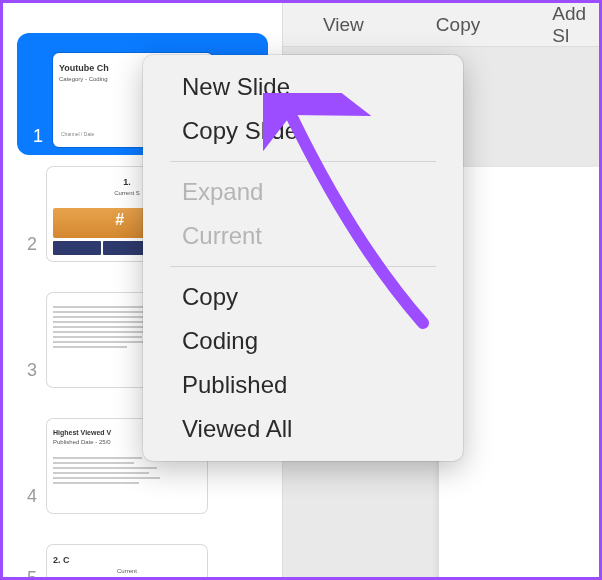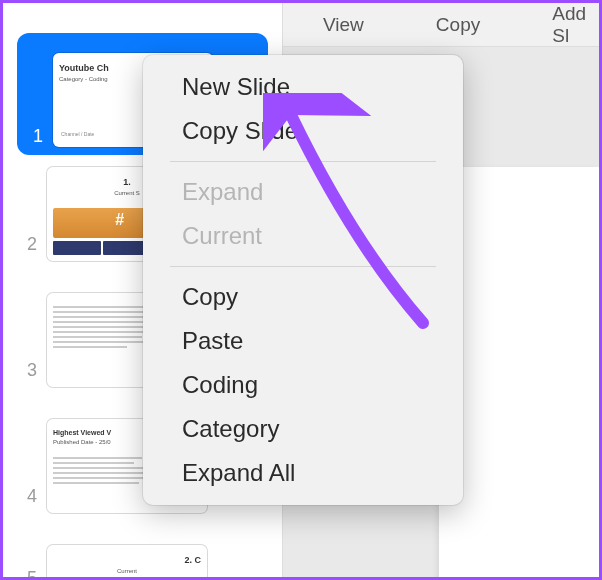--- a/index.html
+++ b/index.html
@@ -197,44 +197,43 @@
           <div style="width:65%"></div>
         <div style="width:72%"></div>
           <div style="width:58%"></div>
       </div>
     </div>
   </div>
 
   <div class="slide-item" style="margin-bottom:0">
     <div class="slide-num">5</div>
     <div class="thumb" style="height:50px">
-      <div class="t-title" style="text-align:right">2. C</div>
+      <div class="t-title" style="text-align:left">2. C</div>
       <div class="t-sub" style="text-align:center">Current</div>
       <div class="red-block"></div>
     </div>
   </div>
 
 </div>
 
 <div class="main-area">
   <div class="canvas"></div>
 </div>
 
 <div class="context-menu">
   <div class="menu-item">New Slide</div>
   <div class="menu-item">Copy Slide</div>
   <div class="menu-sep"></div>
   <div class="menu-item disabled">Expand</div>
   <div class="menu-item disabled">Current</div>
   <div class="menu-sep"></div>
   <div class="menu-item">Copy</div>
-  <div class="menu-item">Paste</div>
   <div class="menu-item">Coding</div>
-  <div class="menu-item">Category</div>
-  <div class="menu-item">Expand All</div>
+  <div class="menu-item">Published</div>
+  <div class="menu-item">Viewed All</div>
 </div>
 
 <svg class="arrow" viewBox="0 0 190 240">
   <defs>
     <marker id="ah" markerWidth="12" markerHeight="12" refX="3" refY="6" orient="auto">
       <path d="M0,0 L12,6 L0,12 L3,6 Z" fill="#9b4dff"></path>
     </marker>
   </defs>
   <path d="M 160 230 Q 90 150 28 22" stroke="#9b4dff" stroke-width="12" fill="none" marker-end="url(#ah)" stroke-linecap="round"></path>
 </svg>

